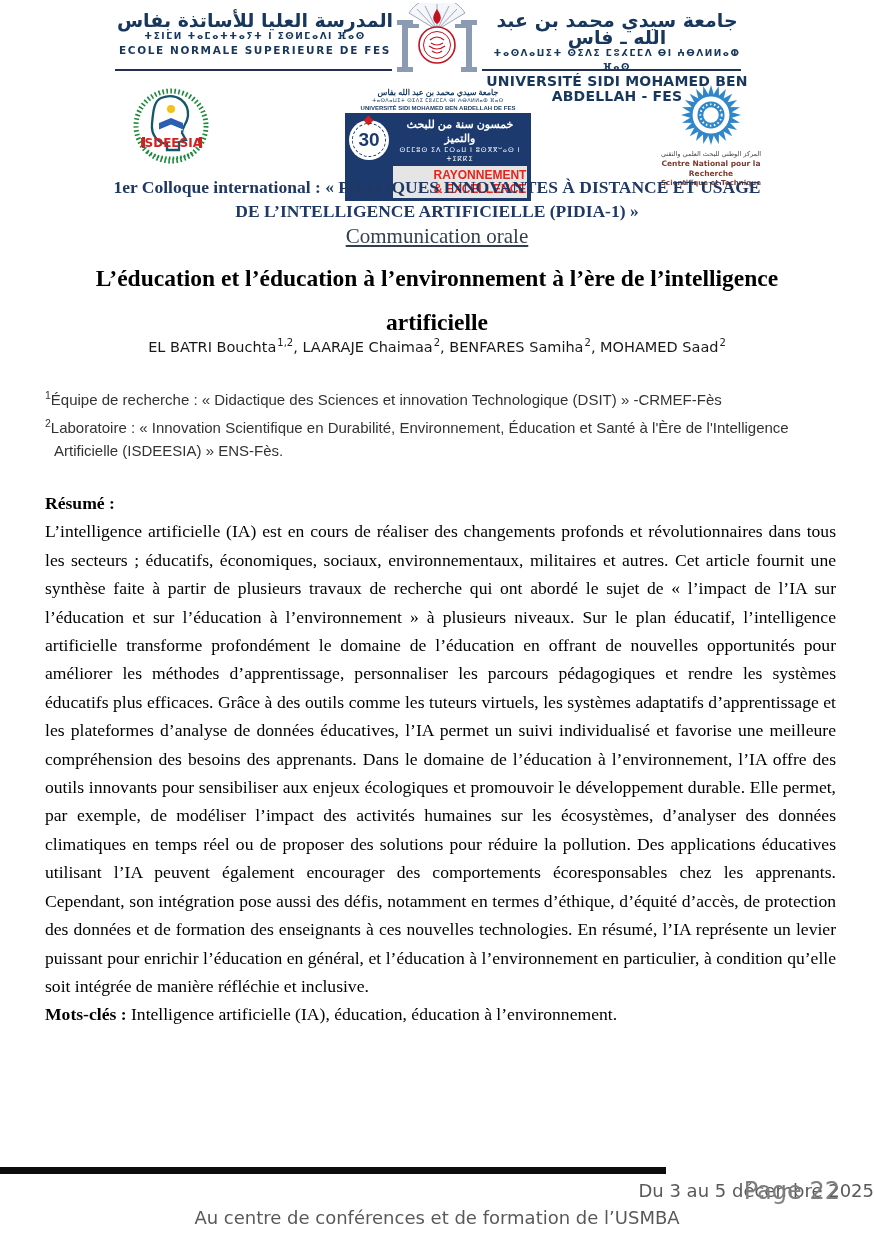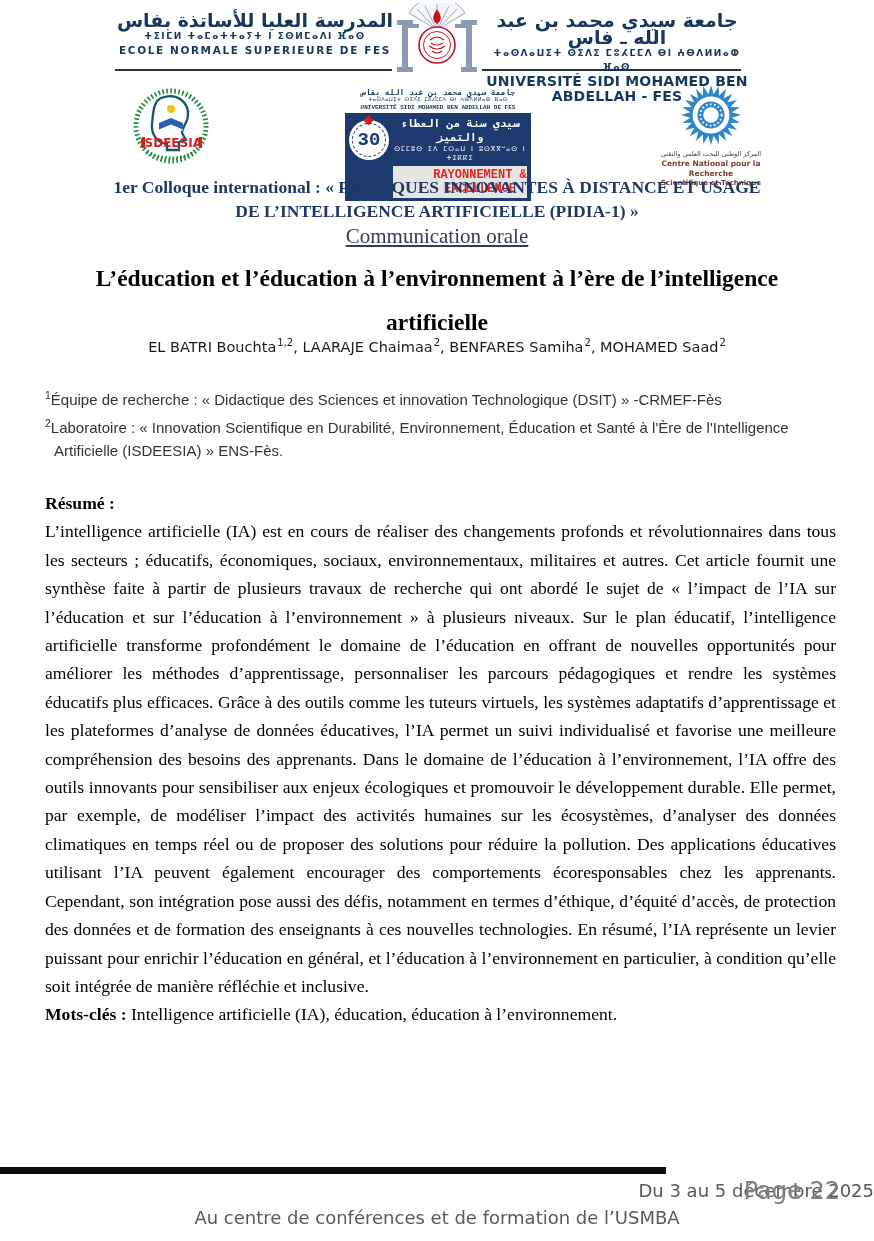--- a/index.html
+++ b/index.html
@@ -14,21 +14,21 @@
   .inst-right { left:486px; top:12px; width:262px; }
   .inst .arabic   { font-family:"DejaVu Sans", sans-serif; font-size:19px; font-weight:bold; direction:rtl; line-height:17px; }
   .inst .tifinagh { font-family:"DejaVu Sans", sans-serif; font-size:9px;  font-weight:bold; letter-spacing:1.5px; line-height:14px; }
   .inst .latin    { font-family:"DejaVu Sans", sans-serif; font-size:10.5px; font-weight:bold; letter-spacing:1.6px; line-height:15px; }
   .inst-right .latin { letter-spacing:0.2px; font-size:14px; }
   .header-rule { position:absolute; top:69px; left:115px; width:626px; border-top:2px solid #22304f; }
   .emblem { position:absolute; left:392px; top:3px; width:90px; height:76px; z-index:2; }
 
   
   .logo-isdeesia { position:absolute; left:120px; top:86px; width:104px; height:88px; }
-  .logo50 { position:absolute; left:345px; top:88px; width:186px; font-family:Liberation Mono, monospace; }
+  .logo50 { position:absolute; left:345px; top:88px; width:186px; font-family:Liberation Sans, sans-serif; }
   .logo50-top { text-align:center; color:#17375D; margin-bottom:1px; }
   .logo50-top .a { font-size:8px; font-weight:bold; direction:rtl; line-height:9px; }
   .logo50-top .t { font-size:5px; line-height:7px; letter-spacing:0.5px; }
   .logo50-top .l { font-size:6px; font-weight:bold; line-height:8px; }
   .logo50-banner { position:relative; background:#1d3a6e; min-height:40px; padding:4px 4px 3px 48px; }
   .medallion { position:absolute; left:4px; top:7px; width:40px; height:40px; background:#fff; border-radius:50%;
                display:flex; align-items:center; justify-content:center; z-index:2; }
   .medallion::after { content:""; position:absolute; inset:3px; border:1px dashed #1d3a6e; border-radius:50%; }
   .med-orn { position:absolute; top:-3px; left:16px; width:7px; height:7px; background:#d02020; transform:rotate(45deg); }
   .med-50 { font-size:19px; font-weight:bold; color:#1d3a6e; }
@@ -137,21 +137,21 @@
     <div class="logo50-top">
       <div class="a">جامعة سيدي محمد بن عبد الله بفاس</div>
       <div class="t">ⵜⴰⵙⴷⴰⵡⵉⵜ ⵙⵉⴷⵉ ⵎⵓⵃⵎⵎⴷ ⴱⵏ ⵄⴱⴷⵍⵍⴰⵀ ⴼⴰⵙ</div>
       <div class="l">UNIVERSITÉ SIDI MOHAMED BEN ABDELLAH DE FES</div>
     </div>
     <div class="logo50-banner">
       <div class="medallion">
         <span class="med-orn"></span>
         <span class="med-50">30</span>
       </div>
-      <div class="banner-ar">سيدي سنة من العطاء والتميز</div>
+      <div class="banner-ar">خمسون سنة من للبحث والتميز</div>
       <div class="banner-tif">ⵙⵎⵎⵓⵙ ⵉⴷ ⵎⵔⴰⵡ ⵏ ⵓⵙⴳⴳⵯⴰⵙ ⵏ ⵜⵉⴽⴽⵉ</div>
       <div class="logo50-tag">RAYONNEMENT &amp; EXCELLENCE</div>
     </div>
   </div>
 
   <div class="logo-cnrst">
     <svg width="62" height="62" viewBox="0 0 64 64">
       <g fill="#2f86c9">
         <g id="cr">
             <polygon points="32,1 35.5,13 28.5,13"></polygon>

